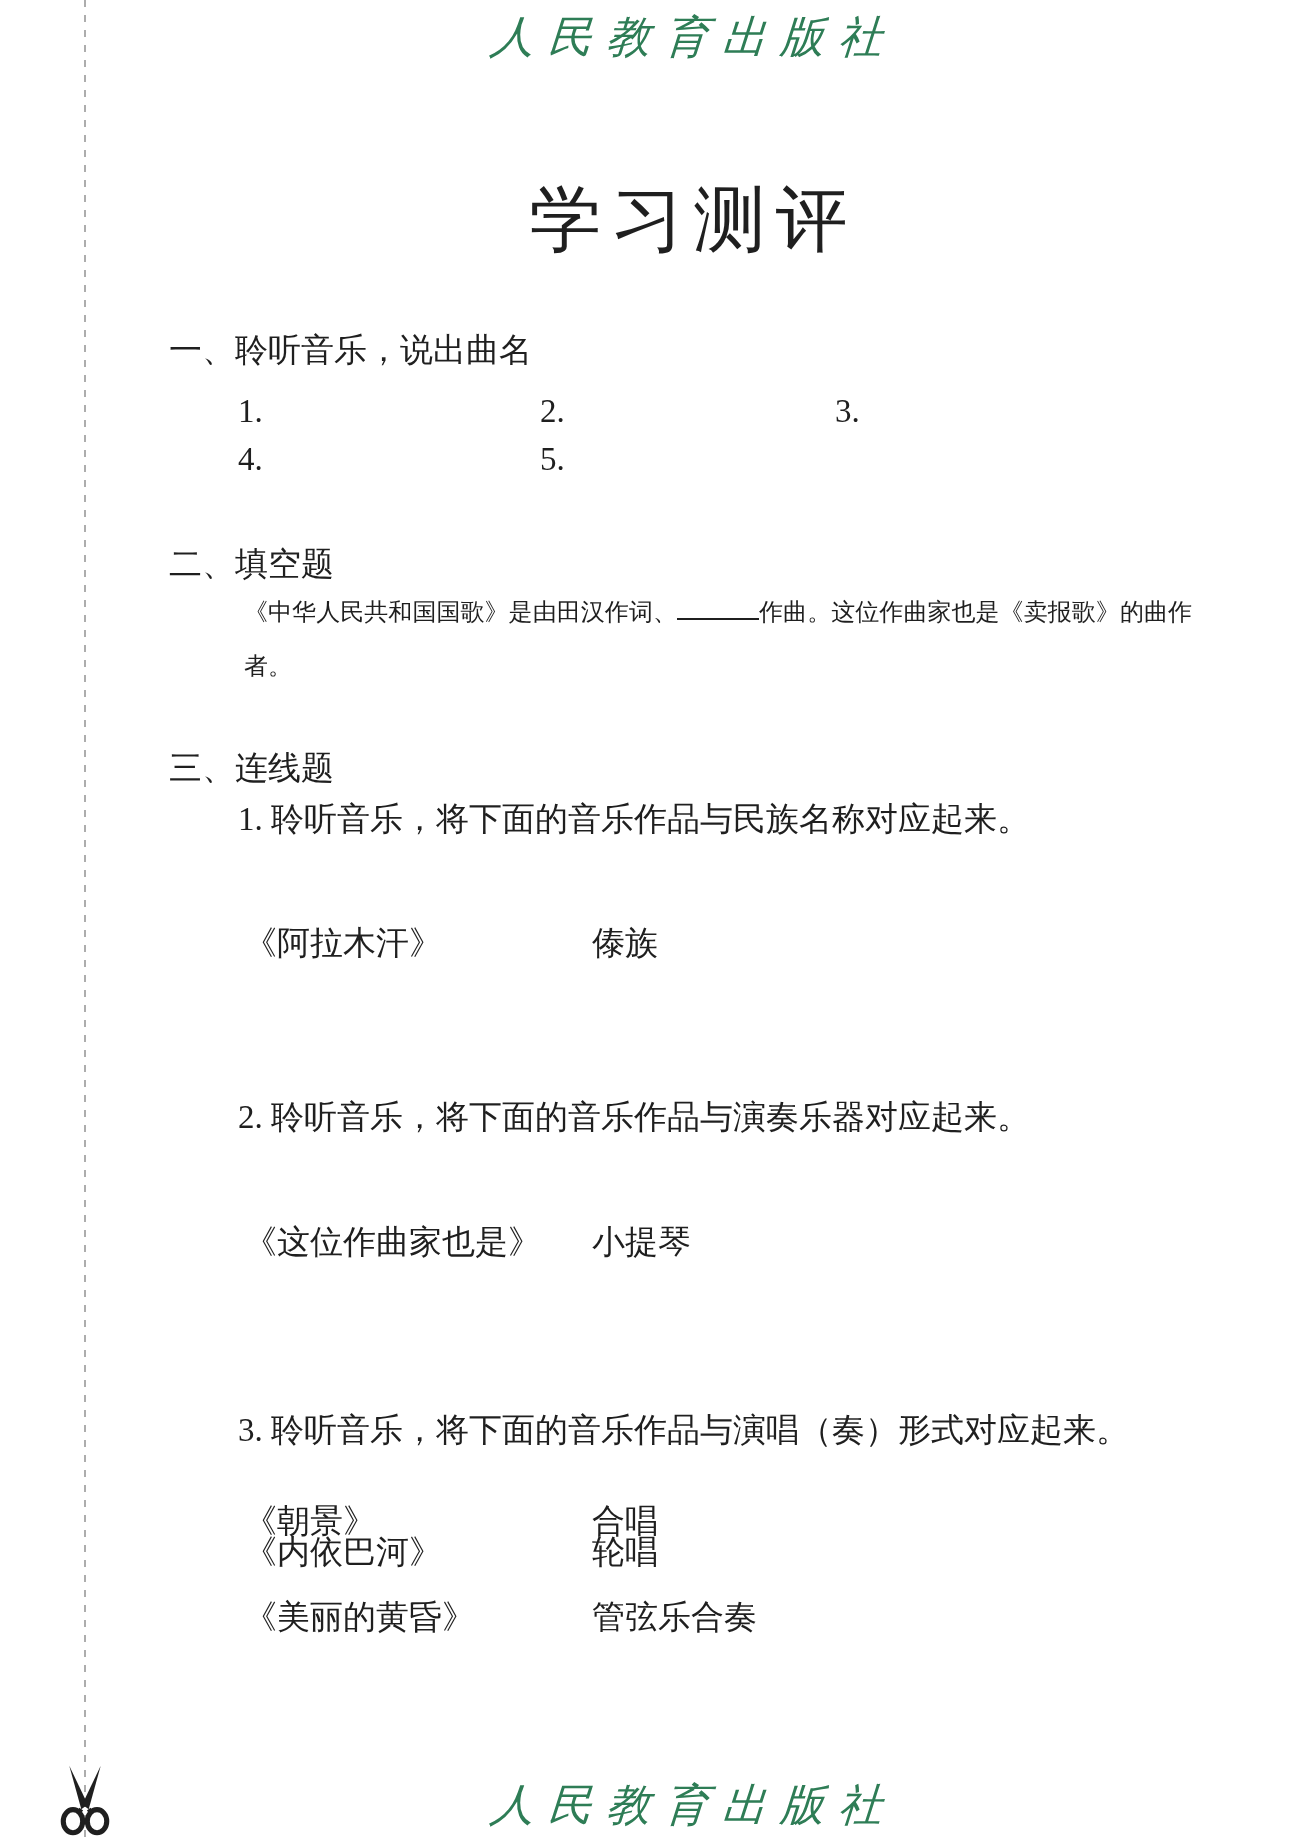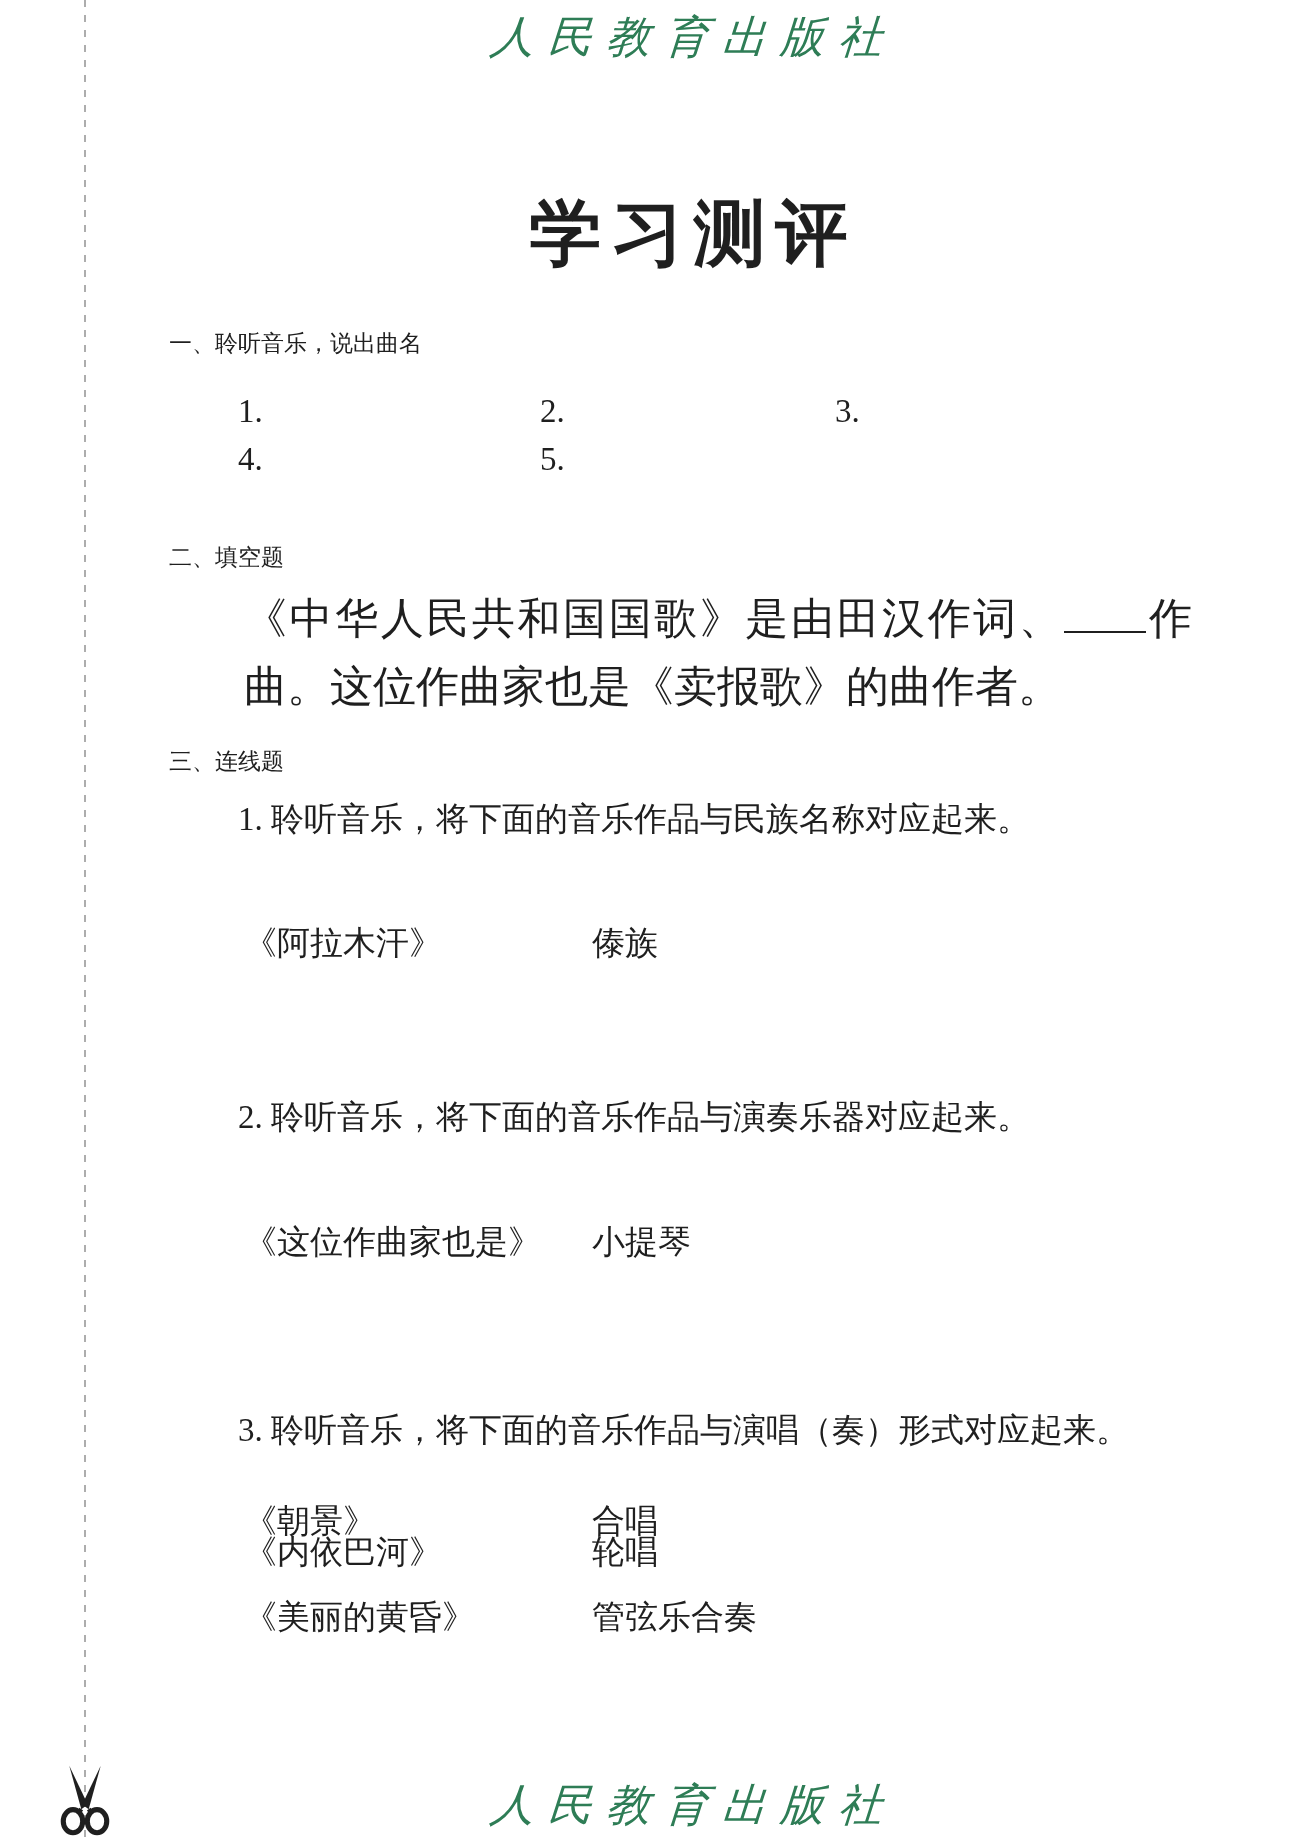--- a/index.html
+++ b/index.html
@@ -29,44 +29,44 @@
     font-style: italic;
     transform: skewX(-4deg);
     white-space: nowrap;
   }
   .logo-top { top: 8px; }
   .logo-bottom { top: 1776px; }
   .title {
     position: absolute;
     left: 84px; right: 0;
     top: 172px;
-    margin: 14px;
+    margin: 0;
     text-align: center;
     font-size: 72px;
-    font-weight: 700;
+    font-weight: 400;
     letter-spacing: 10px;
     white-space: nowrap;
   }
   .sec-header {
     position: absolute;
     left: 169px;
-    font-size: 23px;
+    font-size: 33px;
     white-space: nowrap;
     font-family: Liberation Serif, serif;
   }
   .num {
     position: absolute;
     font-size: 33px;
   }
   .para {
     position: absolute;
     left: 244px;
     width: 948px;
-    font-size: 43px;
-    line-height: 68px;
+    font-size: 24px;
+    line-height: 54px;
     text-align: justify;
   }
   .blank {
     display: inline-block;
     width: 82px;
     height: 33px;
     border-bottom: 2px solid #1f1f1f;
     vertical-align: baseline;
   }
   .prompt {

